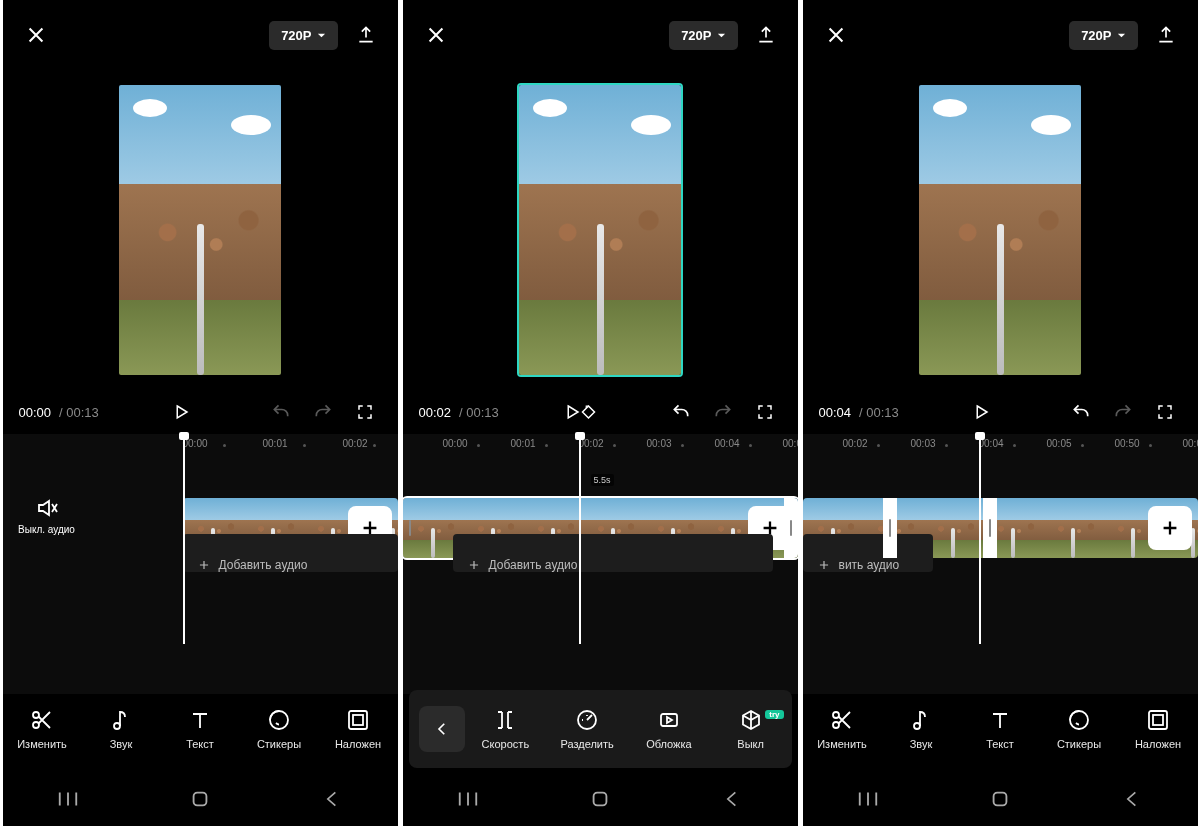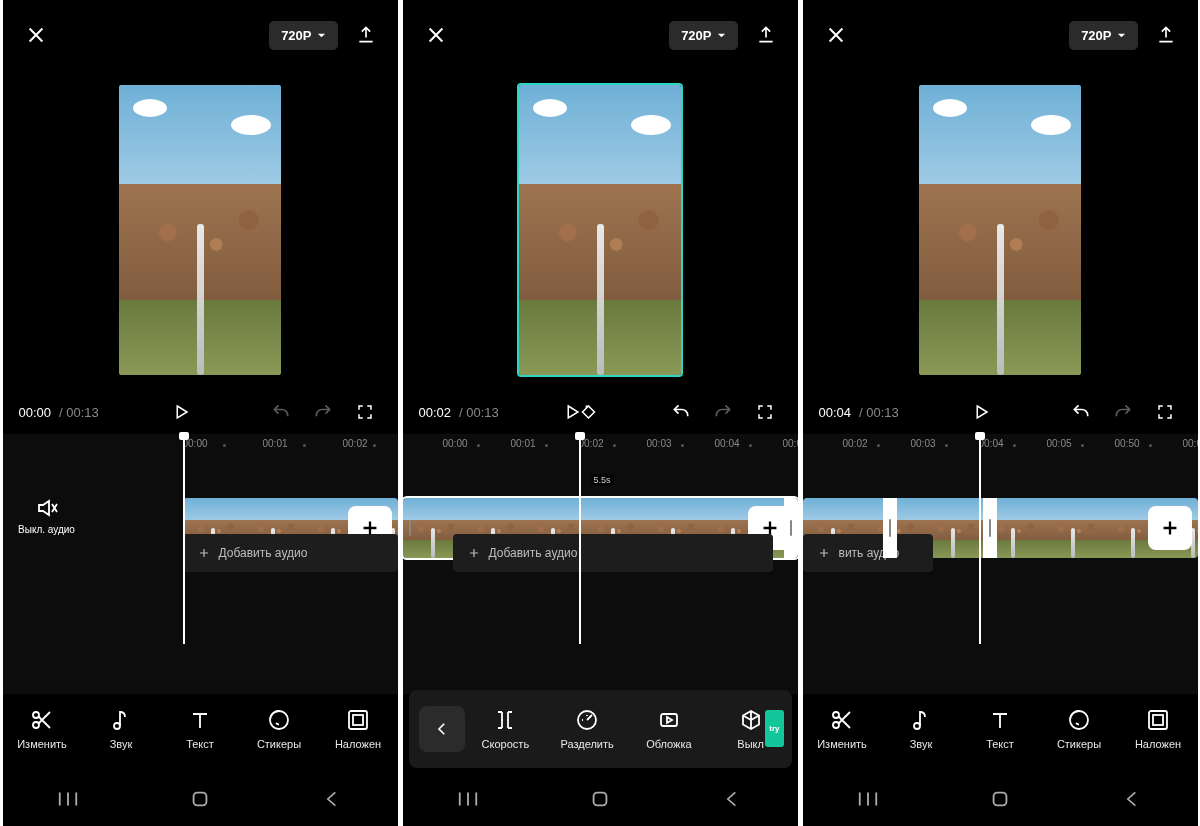--- a/index.html
+++ b/index.html
@@ -45,33 +45,33 @@
   .thumb{width:60px;height:60px;position:relative;flex:0 0 60px;}
   .thumb .sky{height:40%;}
   .thumb .ground{height:30%;}
   .thumb .bush{top:36%;height:38%;}
   .thumb .trunk{height:50%;width:4px;}
   .add-btn{position:absolute;top:18px;width:44px;height:44px;background:#fff;border-radius:8px;display:flex;align-items:center;justify-content:center;}
   .add-btn svg{stroke:#000;}
   .mute-col{position:absolute;left:12px;top:8px;width:64px;text-align:center;font-size:10px;}
   .mute-col .icon{margin:0 auto 4px;}
   .cover-col{position:absolute;left:86px;top:8px;width:70px;height:64px;background:linear-gradient(#8f6d4c,#6c5237);border-radius:6px;display:flex;flex-direction:column;align-items:center;justify-content:center;font-size:10px;gap:3px;}
-  .audio-bar{position:absolute;height:38px;background:#1d1d1d;border-radius:4px;display:flex;align-items:center;gap:8px;padding:0 14px;font-size:12px;color:#bdbdbd;top:100px;}
+  .audio-bar{position:absolute;height:38px;background:#1d1d1d;border-radius:4px;display:flex;align-items:flex-end;gap:8px;padding:0 14px;font-size:12px;color:#bdbdbd;top:100px;}
   .playhead{position:absolute;top:0;width:2px;background:#fff;height:210px;z-index:5;}
   .playhead::before{content:"";position:absolute;top:-2px;left:-4px;width:10px;height:8px;background:#fff;border-radius:2px;}
   .dur-badge{position:absolute;top:-14px;font-size:9px;color:#ccc;background:rgba(0,0,0,.6);padding:1px 3px;border-radius:2px;}
   .split-mark{position:absolute;top:10px;width:14px;height:60px;background:#fff;z-index:3;display:flex;align-items:center;justify-content:center;}
   .split-mark::after{content:"";width:2px;height:18px;background:#888;border-radius:2px;}
   
   .tools{position:absolute;bottom:58px;left:0;right:0;height:78px;display:flex;align-items:center;}
   .tools.dark{background:#1a1a1a;border-radius:8px;margin:0 6px;}
   .tool{flex:1;display:flex;flex-direction:column;align-items:center;justify-content:center;gap:6px;font-size:11px;color:#e8e8e8;position:relative;}
   .tool .icon{height:24px;}
   .back-chip{width:46px;height:46px;background:#2b2b2b;border-radius:8px;display:flex;align-items:center;justify-content:center;margin-left:10px;flex:0 0 46px;}
-  .try-badge{position:absolute;top:2px;right:8px;background:#14c79a;color:#fff;font-size:8px;padding:14px 4px;border-radius:3px;font-weight:700;}
+  .try-badge{position:absolute;top:2px;right:8px;background:#14c79a;color:#fff;font-size:8px;padding:0 4px;border-radius:3px;font-weight:700;}
   
   .navbar{position:absolute;bottom:0;left:0;right:0;height:54px;display:flex;align-items:center;justify-content:space-around;}
   .navbar .nb{width:28px;height:28px;display:flex;align-items:center;justify-content:center;}
   svg{display:block;}
 </style>
 </head>
 <body>
 
 <div class="stage" id="stage">
     <div class="phone">

